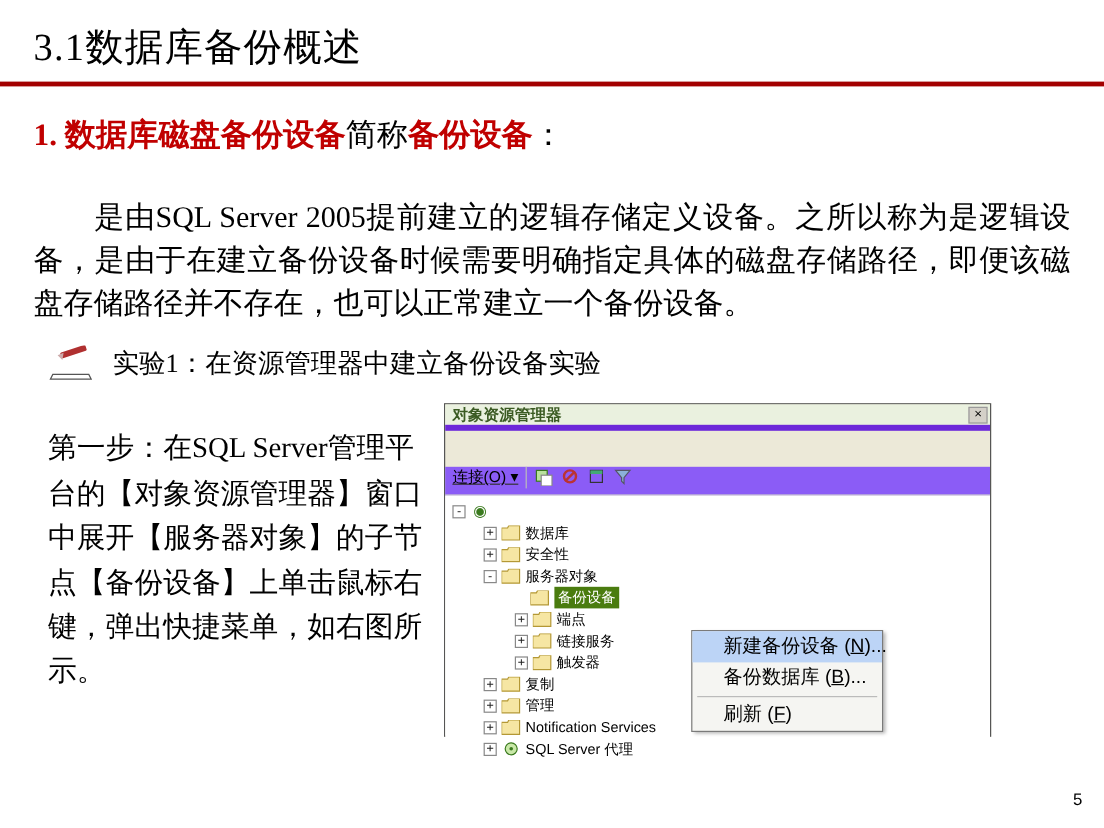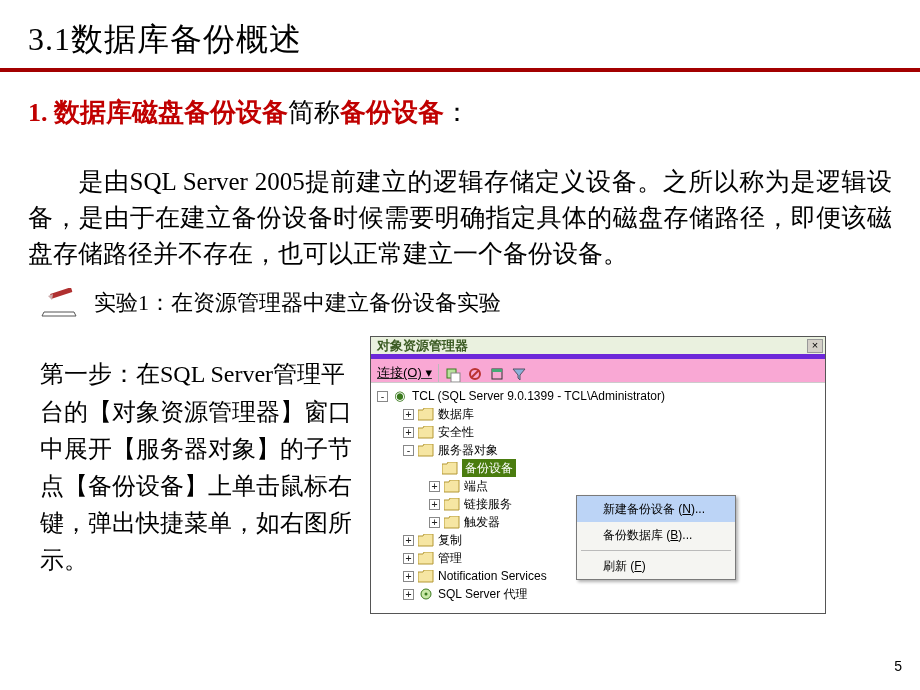--- a/index.html
+++ b/index.html
@@ -87,26 +87,27 @@
     padding: 0 2px 0 6px;
   }
   .panel-titlebar .title-text { flex: 1; color: #3b5b23; font-weight: bold; }
   .panel-closebtn {
     width: 16px; height: 14px;
     border: 1px solid #999; background: #d4d0c8;
     font-size: 11px; line-height: 11px; text-align: center;
   }
   .panel-toolbar {
     display: flex;
-    align-items: flex-end;
+    align-items: flex-start;
     gap: 6px;
     height: 24px;
-    background: #f9a8d4;
+    background: #8b5cf6;
     border-bottom: 1px solid #ccc;
     padding: 0 6px;
+    margin-top: 30px;
   }
   .tb-label { text-decoration: underline; text-decoration-color: #333; }
   .tb-sep { height: 18px; width: 1px; background: #bbb; }
   .tb-icon { width: 16px; height: 16px; display: inline-flex; align-items: center; justify-content: center; }
   .panel-tree {
     background: #fff;
     height: 230px;
     overflow: hidden;
     padding: 4px 2px 2px 4px;
     font-size: 12px;
@@ -139,21 +140,21 @@
     padding: 0 3px;
   }
   
   .ctx-menu {
     position: absolute;
     left: 205px; top: 112px;
     width: 160px;
     background: #f5f5f2;
     border: 1px solid #7a7a7a;
     box-shadow: 2px 2px 3px rgba(0,0,0,.3);
-    font-size: 12px;
+    font-size: 16px;
   }
   .ctx-item {
     padding: 4px 10px 4px 26px;
     white-space: nowrap;
   }
   .ctx-item.hl { background: #bcd4f6; }
   .ctx-sep { border-top: 1px solid #bbb; margin: 2px 4px; }
   .ctx-underline { text-decoration: underline; }
   
   .pagenum {
@@ -219,21 +220,20 @@
       <span class="tb-icon">
           <svg viewBox="0 0 16 16">
             <polygon points="2,3 14,3 9,9 9,14 7,12 7,9" fill="#8bb0d9" stroke="#556"></polygon>
           </svg>
         </span>
     </div>
     <div class="panel-tree">
       <div class="tree-row depth0">
         <span class="twisty">-</span>
         <span class="server-icon">◉</span>
-        <span>TCL (SQL Server 9.0.1399 - TCL\Administrator)</span>
       </div>
       <div class="tree-row depth1">
         <span class="twisty">+</span>
         <span class="folder-icon">
             <svg viewBox="0 0 16 13">
               <polygon points="0,2 5,2 6,0 15,0 15,12 0,12" fill="#f6e6a3" stroke="#b49835"></polygon>
             </svg>
           </span>
         <span>数据库</span>
       </div>

